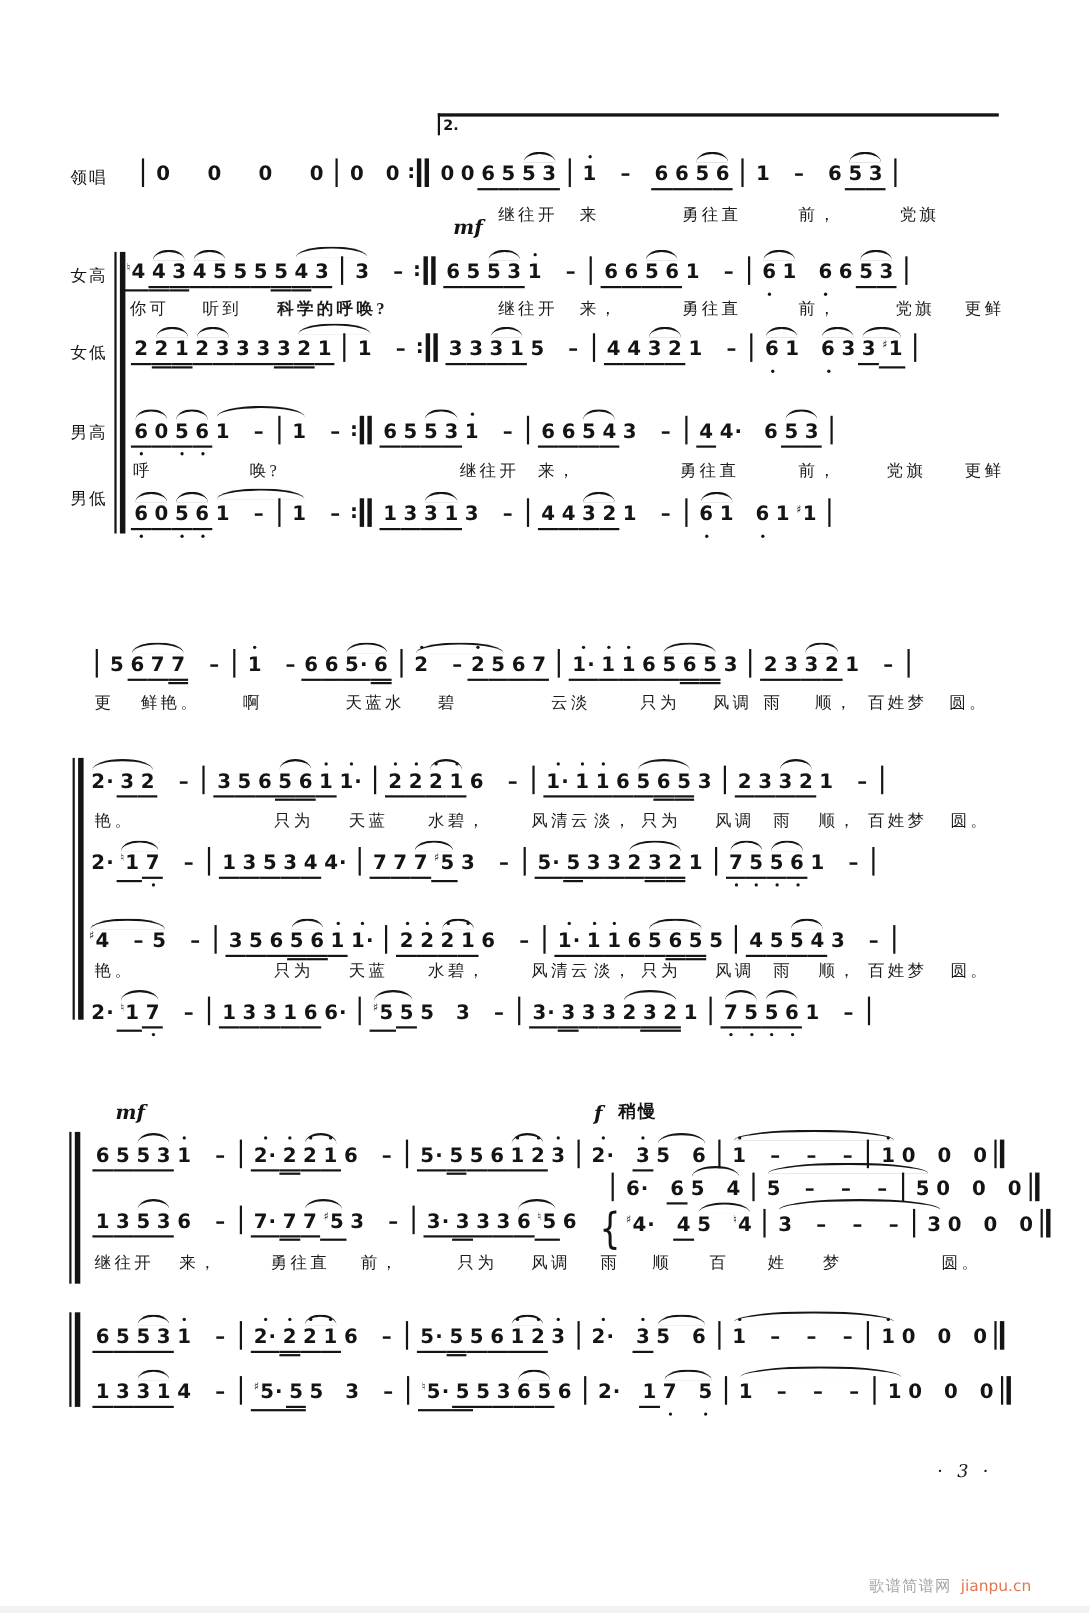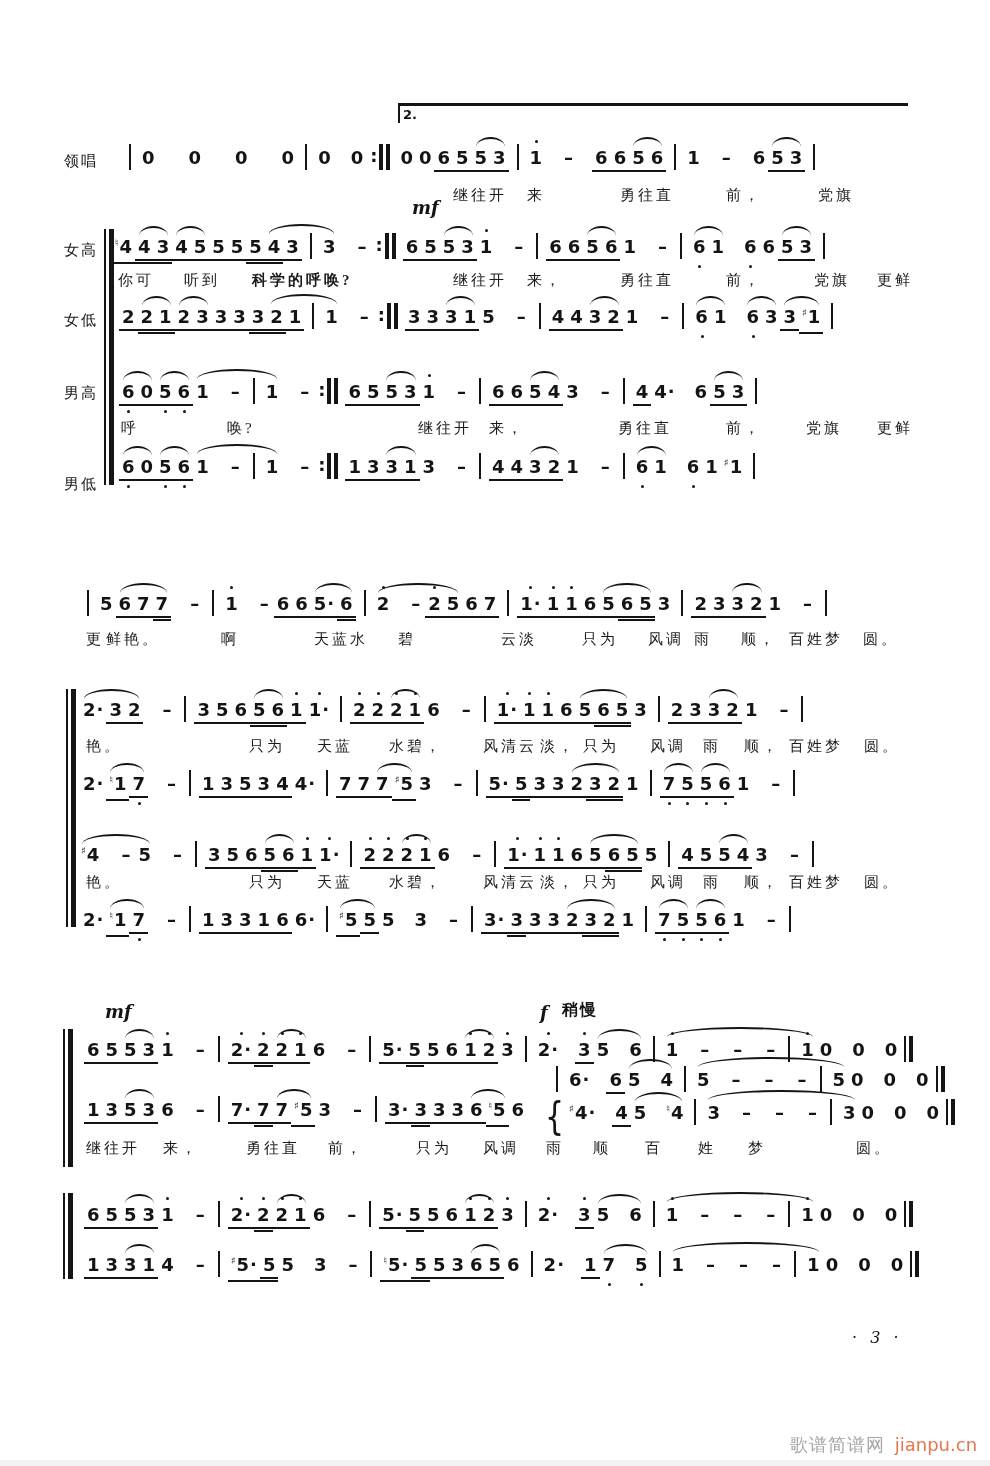--- a/index.html
+++ b/index.html
@@ -40,21 +40,21 @@
   .tempo{position:absolute;font-size:16px;font-weight:bold;letter-spacing:2px;}
   
   .volta{position:absolute;left:398px;top:103px;width:508px;height:17px;
          border-top:3px solid #141414;border-left:2px solid #141414;}
   .volta span{position:absolute;left:3px;top:1px;font-size:13px;font-weight:bold;}
   
   .sysbrk{position:absolute;width:3px;border-left:2px solid #141414;border-right:5px solid #141414;}
   
   .pagenum{position:absolute;left:852px;top:1328px;font-family:"DejaVu Serif",serif;
            font-style:italic;font-size:16px;letter-spacing:4px;}
-  .footer{position:absolute;left:790px;top:1433px;font-size:18px;white-space:nowrap;}
+  .footer{position:absolute;left:790px;top:1433px;font-size:14px;white-space:nowrap;}
   .footer .site{color:#a6a6a6;letter-spacing:1px;}
   .footer .url{color:#e4764f;margin-left:4px;}
   .scanedge{position:absolute;left:0;bottom:0;width:990px;height:6px;background:#f2f2f2;}
 </style>
 </head>
 <body>
 
 <div class="page">
 
   <div class="volta">
@@ -63,21 +63,21 @@
 
   <div class="sysbrk" style="left:104px;top:229px;height:256px;"></div>
   <div class="sysbrk" style="left:66px;top:689px;height:238px;"></div>
   <div class="sysbrk" style="left:63px;top:1029px;height:138px;"></div>
   <div class="sysbrk" style="left:63px;top:1193px;height:86px;"></div>
 
   <span class="plabel" style="left:64px;top:152px;">领唱</span>
   <span class="plabel" style="left:64px;top:241px;">女高</span>
   <span class="plabel" style="left:64px;top:311px;">女低</span>
   <span class="plabel" style="left:64px;top:384px;">男高</span>
-  <span class="plabel" style="left:64px;top:475px;font-family:Liberation Mono, monospace;">男低</span>
+  <span class="plabel" style="left:64px;top:444px;font-family:Liberation Mono, monospace;">男低</span>
 
   <span class="dyn" style="left:412px;top:197px;">mf</span>
   <span class="dyn" style="left:105px;top:1001px;">mf</span>
   <span class="dyn" style="left:540px;top:1002px;">f</span>
   <span class="tempo" style="left:562px;top:1000px;">稍慢</span>
 
   <div class="mline" style="left:121px;top:144px;"><span class="bar"></span><span class="tok">0</span><span class="gap"></span><span class="gap"></span><span class="tok">0</span><span class="gap"></span><span class="gap"></span><span class="tok">0</span><span class="gap"></span><span class="gap"></span><span class="tok">0</span><span class="bar"></span><span class="tok">0</span><span class="gap"></span><span class="tok">0</span><span class="rptbar"><i class="dots">:</i><i class="b2"></i><i class="b2"></i></span><span class="tok">0</span><span class="tok">0</span><span class="tok u1">6</span><span class="tok u1">5</span><span class="slur"><span class="tok u1">5</span><span class="tok u1">3</span></span><span class="bar"></span><span class="tok">1<span class="hi"></span></span><span class="gap"></span><span class="dash">–</span><span class="gap"></span><span class="tok u1">6</span><span class="tok u1">6</span><span class="slur"><span class="tok u1">5</span><span class="tok u1">6</span></span><span class="bar"></span><span class="tok">1</span><span class="gap"></span><span class="dash">–</span><span class="gap"></span><span class="tok">6</span><span class="slur"><span class="tok u1">5</span><span class="tok u1">3</span></span><span class="bar"></span></div>
   <div class="mline" style="left:112px;top:233px;"><span class="tok u1"><span class="acc">♮</span>4</span><span class="slur"><span class="tok u2">4</span><span class="tok u2">3</span></span><span class="slur"><span class="tok u1">4</span><span class="tok u1">5</span></span><span class="tok u1">5</span><span class="tok u1">5</span><span class="tok u2">5</span><span class="slur"><span class="tok u2">4</span><span class="tok u1">3</span><span class="bar"></span><span class="tok">3</span></span><span class="gap"></span><span class="dash">–</span><span class="rptbar"><i class="dots">:</i><i class="b2"></i><i class="b2"></i></span><span class="tok u1">6</span><span class="tok u1">5</span><span class="slur"><span class="tok u1">5</span><span class="tok u1">3</span></span><span class="tok">1<span class="hi"></span></span><span class="gap"></span><span class="dash">–</span><span class="bar"></span><span class="tok u1">6</span><span class="tok u1">6</span><span class="slur"><span class="tok u1">5</span><span class="tok u1">6</span></span><span class="tok">1</span><span class="gap"></span><span class="dash">–</span><span class="bar"></span><span class="slur"><span class="tok">6<span class="lo"></span></span><span class="tok">1</span></span><span class="gap"></span><span class="tok">6<span class="lo"></span></span><span class="tok">6</span><span class="slur"><span class="tok u1">5</span><span class="tok u1">3</span></span><span class="bar"></span></div>
   <div class="mline" style="left:119px;top:303px;"><span class="tok u1">2</span><span class="slur"><span class="tok u2">2</span><span class="tok u2">1</span></span><span class="slur"><span class="tok u1">2</span><span class="tok u1">3</span></span><span class="tok u1">3</span><span class="tok u1">3</span><span class="tok u2">3</span><span class="slur"><span class="tok u2">2</span><span class="tok u1">1</span><span class="bar"></span><span class="tok">1</span></span><span class="gap"></span><span class="dash">–</span><span class="rptbar"><i class="dots">:</i><i class="b2"></i><i class="b2"></i></span><span class="tok u1">3</span><span class="tok u1">3</span><span class="slur"><span class="tok u1">3</span><span class="tok u1">1</span></span><span class="tok">5</span><span class="gap"></span><span class="dash">–</span><span class="bar"></span><span class="tok u1">4</span><span class="tok u1">4</span><span class="slur"><span class="tok u1">3</span><span class="tok u1">2</span></span><span class="tok">1</span><span class="gap"></span><span class="dash">–</span><span class="bar"></span><span class="slur"><span class="tok">6<span class="lo"></span></span><span class="tok">1</span></span><span class="gap"></span><span class="slur"><span class="tok">6<span class="lo"></span></span><span class="tok">3</span></span><span class="slur"><span class="tok u1">3</span><span class="tok u1"><span class="acc">♯</span>1</span></span><span class="bar"></span></div>
   <div class="mline" style="left:119px;top:378px;"><span class="slur"><span class="tok u1">6<span class="lo"></span></span><span class="tok u1">0</span></span><span class="slur"><span class="tok u1">5<span class="lo"></span></span><span class="tok u1">6<span class="lo"></span></span></span><span class="slur"><span class="tok">1</span><span class="gap"></span><span class="dash">–</span><span class="bar"></span><span class="tok">1</span></span><span class="gap"></span><span class="dash">–</span><span class="rptbar"><i class="dots">:</i><i class="b2"></i><i class="b2"></i></span><span class="tok u1">6</span><span class="tok u1">5</span><span class="slur"><span class="tok u1">5</span><span class="tok u1">3</span></span><span class="tok">1<span class="hi"></span></span><span class="gap"></span><span class="dash">–</span><span class="bar"></span><span class="tok u1">6</span><span class="tok u1">6</span><span class="slur"><span class="tok u1">5</span><span class="tok u1">4</span></span><span class="tok">3</span><span class="gap"></span><span class="dash">–</span><span class="bar"></span><span class="tok u1">4</span><span class="tok">4<span class="aug">·</span></span><span class="gap"></span><span class="tok">6</span><span class="slur"><span class="tok u1">5</span><span class="tok u1">3</span></span><span class="bar"></span></div>
@@ -108,21 +108,21 @@
       <span class="phrase" style="left: 489px;">来，</span>
       <span class="phrase" style="left: 618px;">勇往直</span>
       <span class="phrase" style="left: 726px;">前，</span>
       <span class="phrase" style="left: 806px;">党旗</span>
       <span class="phrase" style="left: 877px;">更鲜</span>
     </div>
 
   <div class="mline" style="left:79px;top:590px;"><span class="bar"></span><span class="tok">5</span><span class="slur"><span class="tok u1">6</span><span class="tok u1">7</span><span class="tok u2">7</span></span><span class="gap"></span><span class="dash">–</span><span class="bar"></span><span class="tok">1<span class="hi"></span></span><span class="gap"></span><span class="dash">–</span><span class="tok u1">6</span><span class="tok u1">6</span><span class="slur"><span class="tok u1">5<span class="aug">·</span></span><span class="tok u2">6</span></span><span class="bar"></span><span class="slur"><span class="tok">2<span class="hi"></span></span><span class="gap"></span><span class="dash">–</span><span class="tok u1">2<span class="hi"></span></span><span class="tok u1">5</span></span><span class="tok u1">6</span><span class="tok u1">7</span><span class="bar"></span><span class="tok u1">1<span class="aug">·</span><span class="hi"></span></span><span class="tok u1">1<span class="hi"></span></span><span class="tok u1">1<span class="hi"></span></span><span class="tok u1">6</span><span class="slur"><span class="tok u1">5</span><span class="tok u2">6</span><span class="tok u2">5</span></span><span class="tok">3</span><span class="bar"></span><span class="tok u1">2</span><span class="tok u1">3</span><span class="slur"><span class="tok u1">3</span><span class="tok u1">2</span></span><span class="tok">1</span><span class="gap"></span><span class="dash">–</span><span class="bar"></span></div>
   <div class="lyrline" style="top:630px;">
       <span class="phrase" style="left: 86px;">更</span>
-      <span class="phrase" style="left: 106px;">鲜艳。</span>
+      <span class="phrase" style="left: 128px;">鲜艳。</span>
       <span class="phrase" style="left: 221px;">啊</span>
       <span class="phrase" style="left: 314px;">天蓝水</span>
       <span class="phrase" style="left: 398px;">碧</span>
       <span class="phrase" style="left: 501px; text-align: right;">云淡</span>
       <span class="phrase" style="left: 582px;">只为</span>
       <span class="phrase" style="left: 648px;">风调</span>
       <span class="phrase" style="left: 694px;">雨</span>
       <span class="phrase" style="left: 741px;">顺，</span>
       <span class="phrase" style="left: 789px;">百姓梦</span>
       <span class="phrase" style="left: 863px;">圆。</span>

